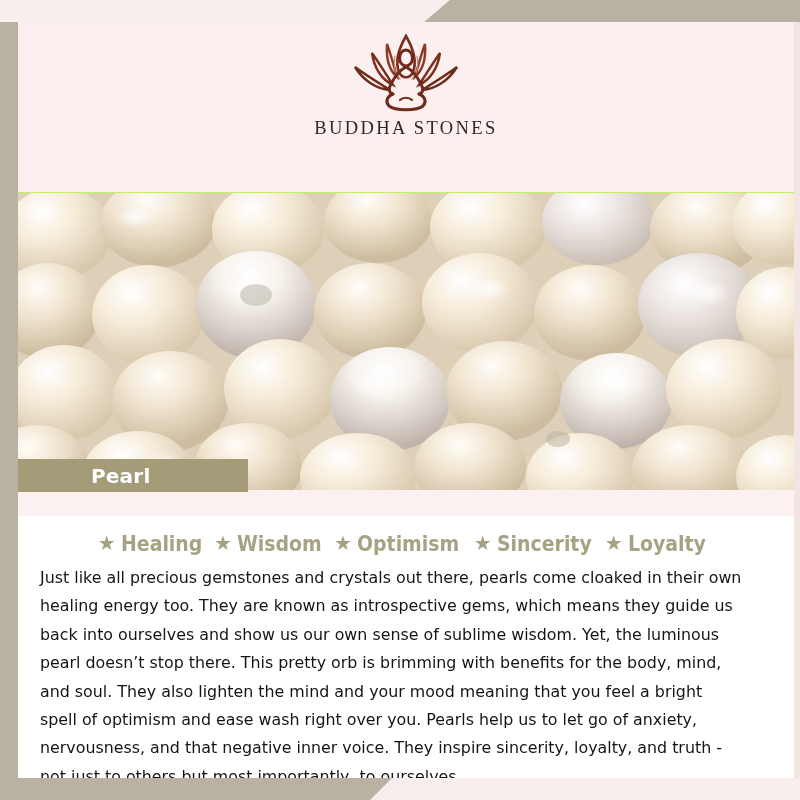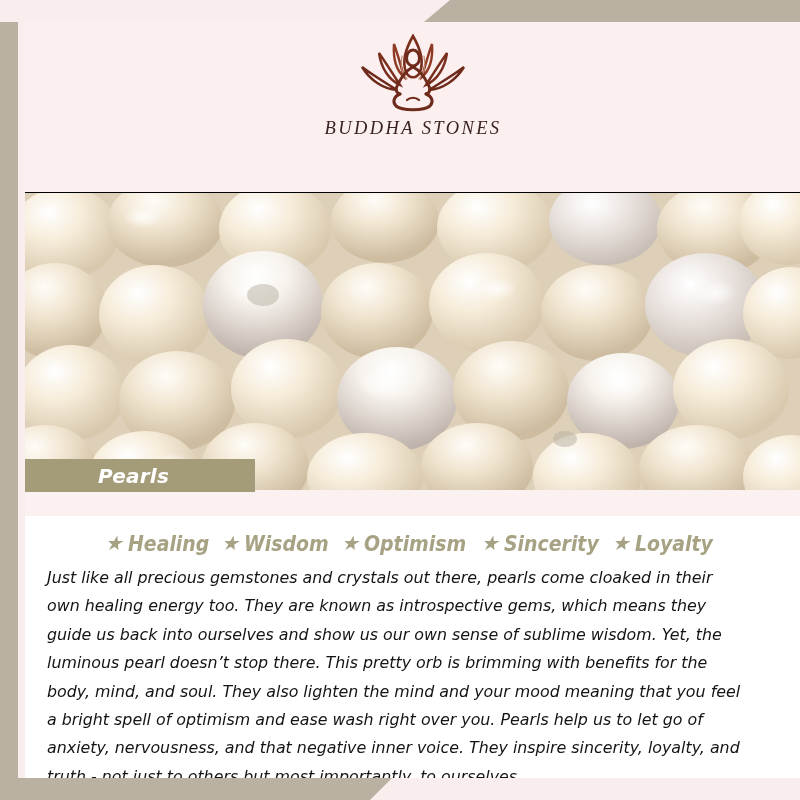--- a/index.html
+++ b/index.html
@@ -59,27 +59,26 @@
     width: 6px;
     height: 756px;
     background: #f3e4e4;
     z-index: 1;
   }
 
   
   .card {
     position: absolute;
     top: 22px;
-    left: 25px;
+    left: 18px;
     width: 776px;
     height: 756px;
-    background: #000000;
+    background: #bef264;
     z-index: 2;
     overflow: hidden;
-    font-style: italic;
   }
 
   
   .header {
     position: absolute;
     top: 0;
     left: 0;
     width: 776px;
     height: 170px;
     background: #fbf0ef;
@@ -353,21 +352,21 @@
           <ellipse cx="146" cy="272" rx="22" ry="13" fill="url(#shine)"></ellipse>
         </g>
         <g opacity="0.5" fill="#b6b0a0">
           <ellipse cx="238" cy="102" rx="16" ry="11"></ellipse>
           <ellipse cx="540" cy="246" rx="12" ry="8"></ellipse>
         </g>
       </svg>
     </div>
 
     <div class="name-bar">
-      <span class="name-bar-text">Pearls</span>
+      <span class="name-bar-text">Pearl</span>
     </div>
 
     <div class="body-panel">
       <div class="body-panel-tint"></div>
 
       <div class="benefits">
         <div class="benefit">
           <span class="benefit-star">★</span>
           <span class="benefit-label">Healing</span>
         </div>

